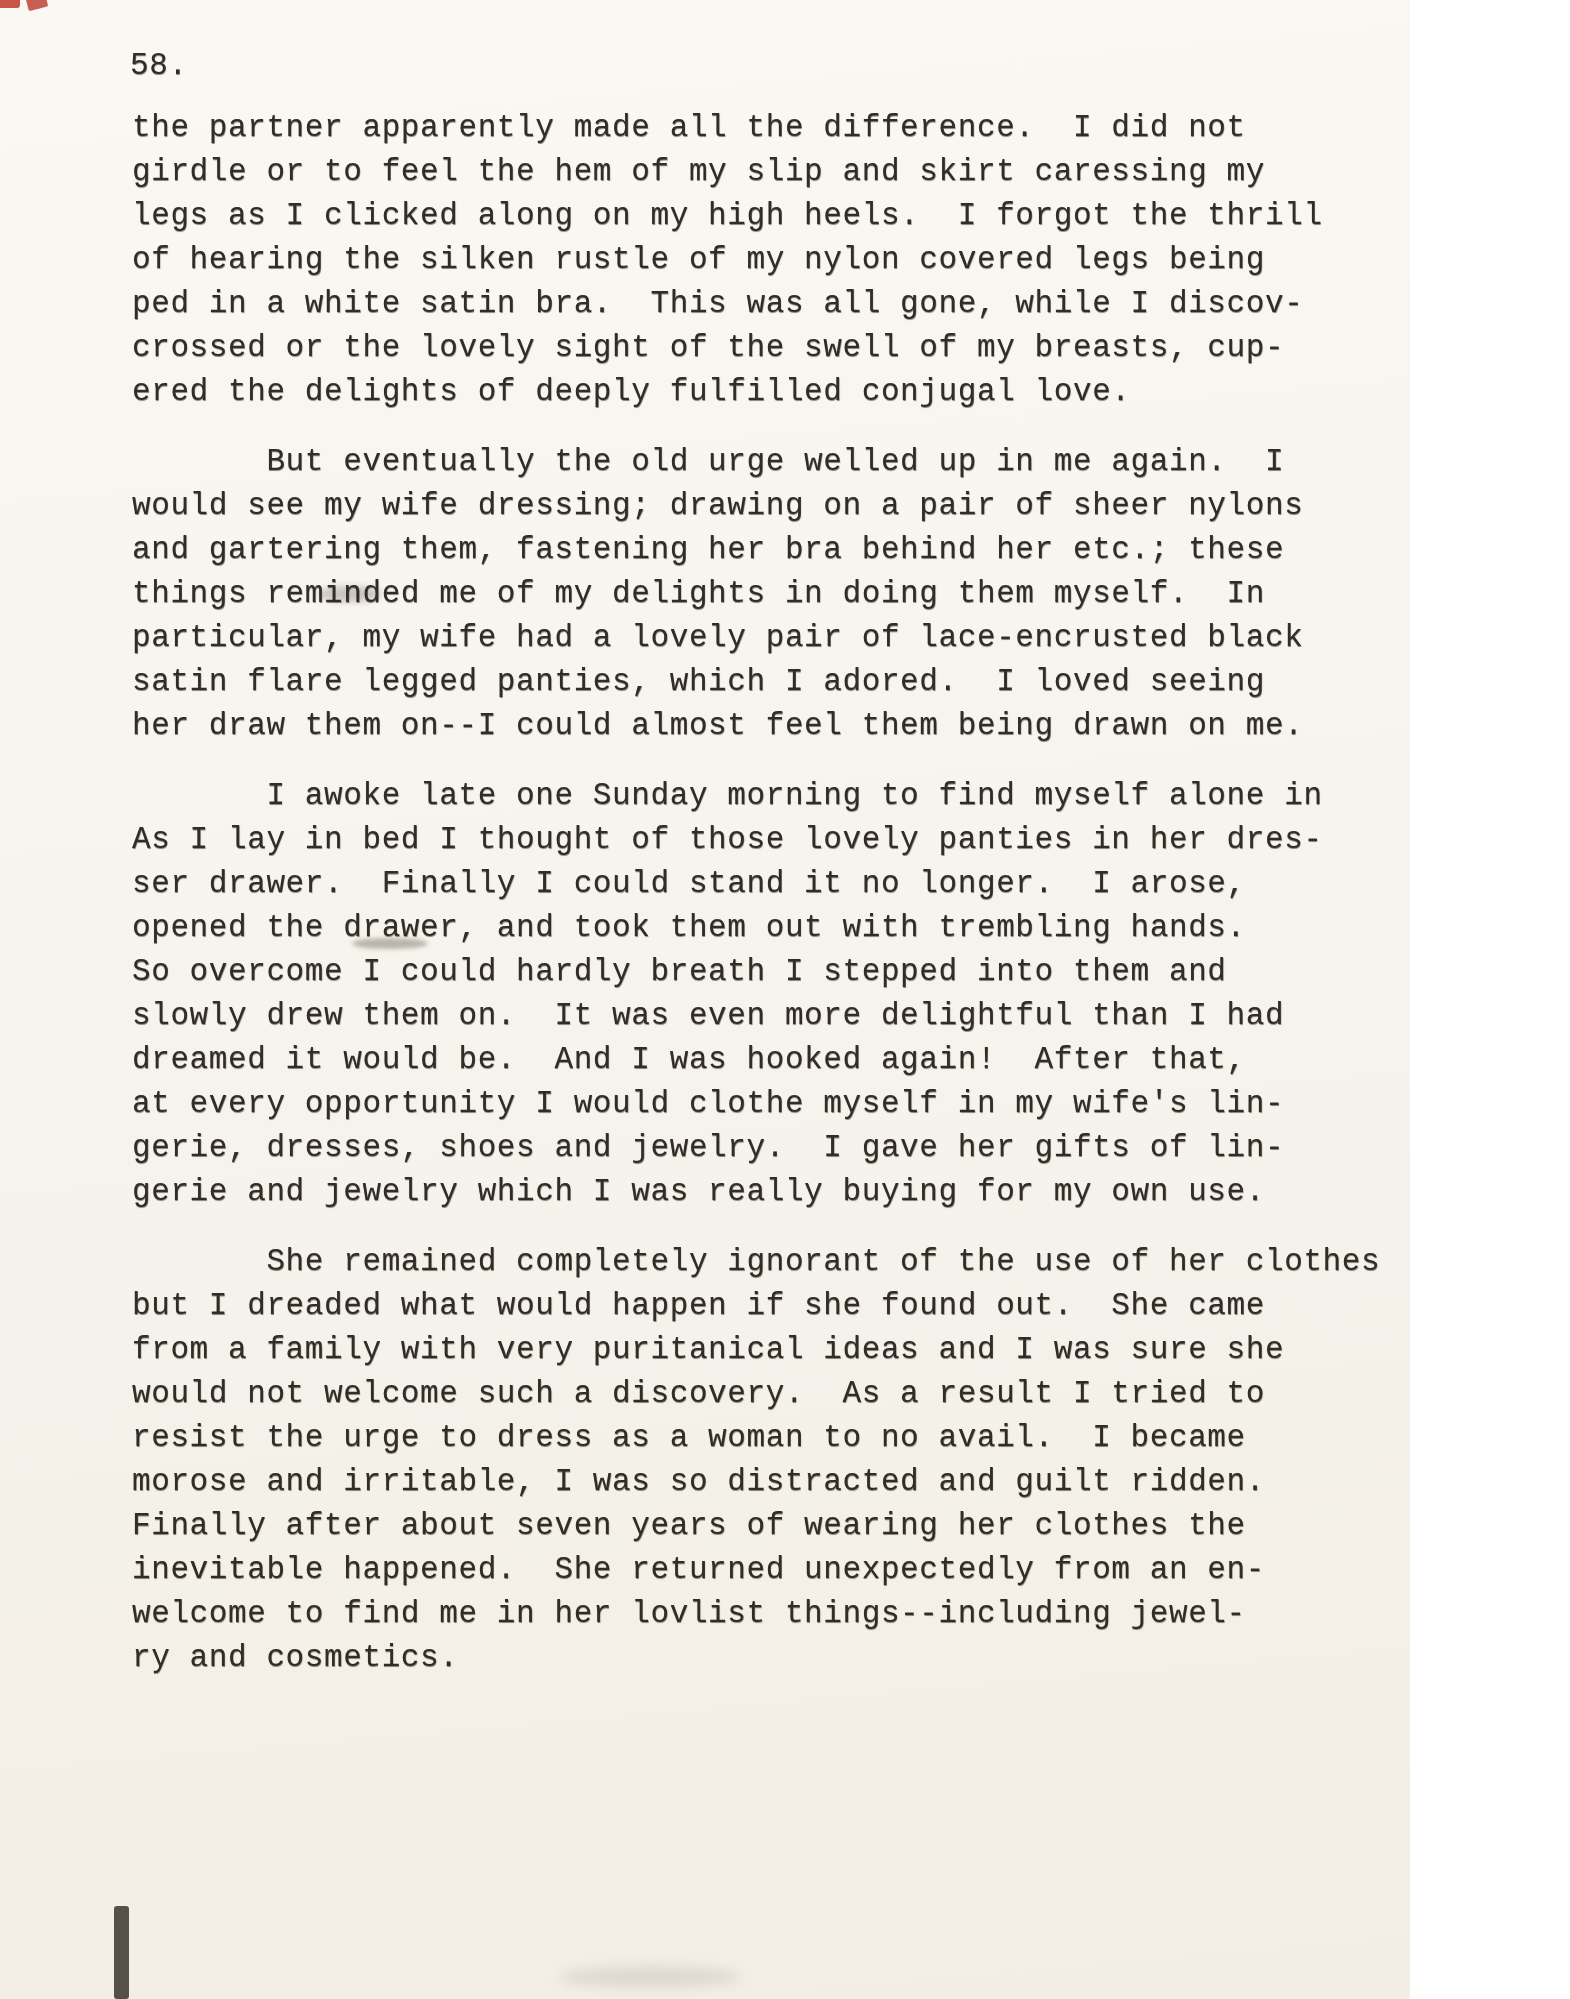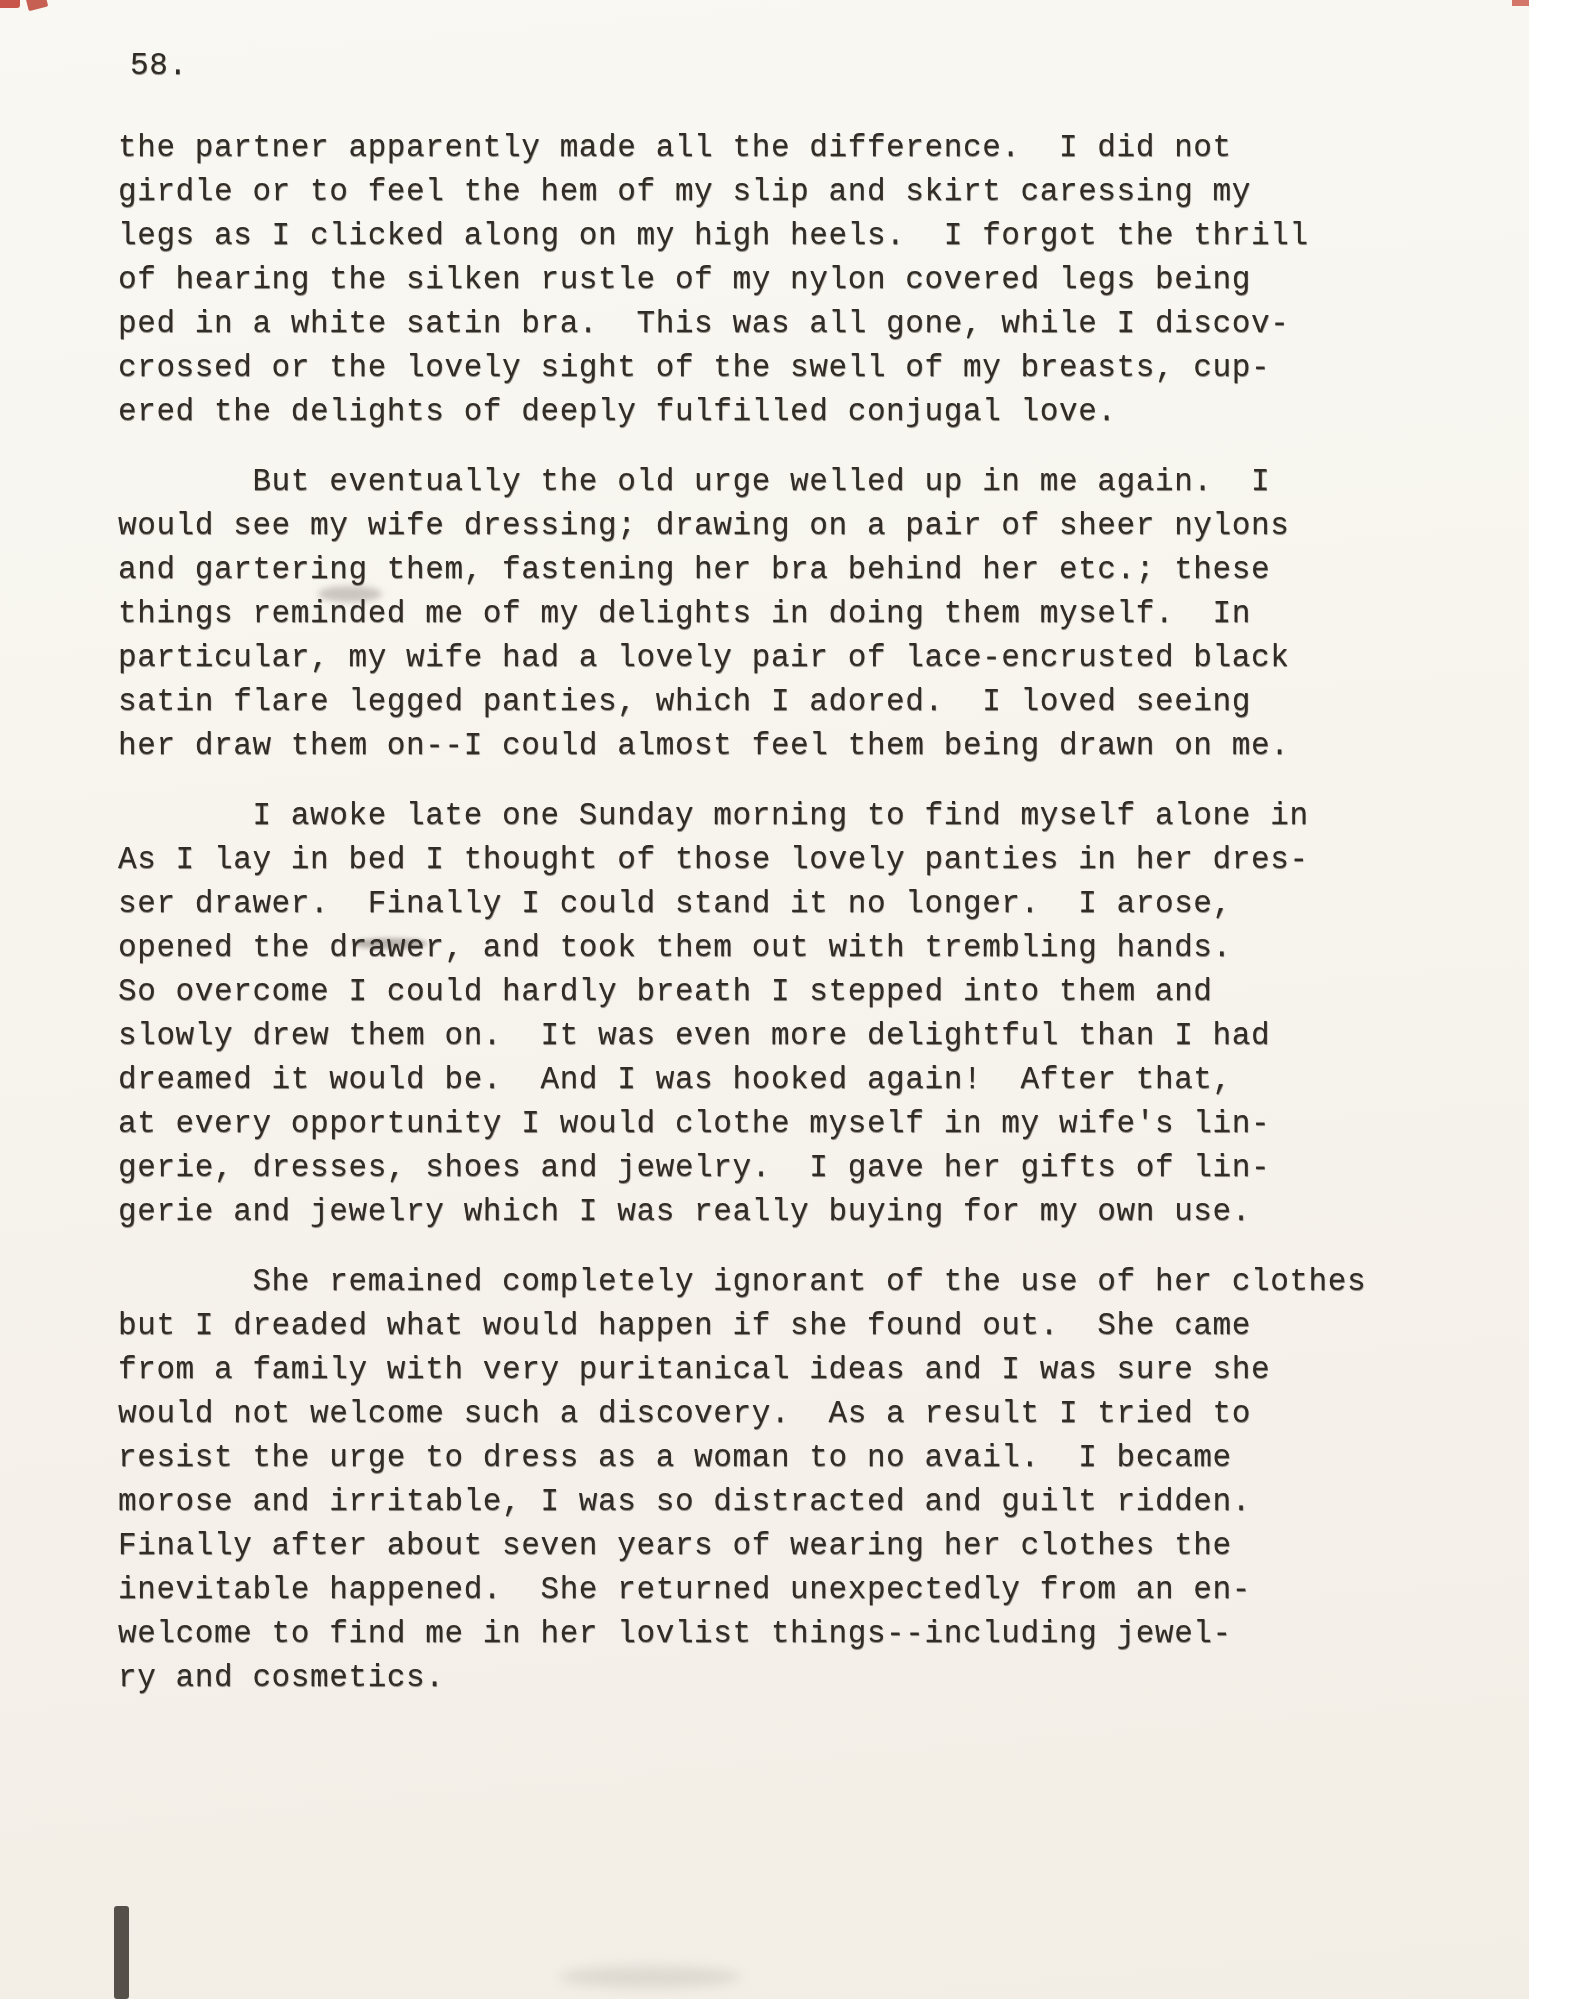--- a/index.html
+++ b/index.html
@@ -3,39 +3,38 @@
 <meta charset="utf-8">
 <style>
   html, body { margin: 0; padding: 0; }
   body {
     width: 1570px;
     height: 1999px;
     font-family: "Liberation Mono", "DejaVu Sans Mono", monospace;
   }
   .page {
     position: relative;
-    width: 1529px;
+    width: 1410px;
     height: 1999px;
     overflow: hidden;
     background: linear-gradient(175deg, #faf8f3 0%, #f6f3ec 55%, #f2eee6 100%);
     color: #312c26;
   }
   .page-number {
     position: absolute;
     left: 130px;
     top: 48px;
     font-size: 31px;
     letter-spacing: 0.6px;
     text-shadow: 0.4px 0.5px 0.7px rgba(45,40,33,0.55);
   }
   .body-text {
     position: absolute;
-    left: 118px;
+    left: 132px;
     top: 106px;
-    margin-top: 20px;
   }
   .paragraph { margin: 0 0 26px 0; }
   .line {
     white-space: pre;
     font-size: 31px;
     line-height: 44px;
     height: 44px;
     letter-spacing: 0.6px;
     text-shadow: 0.4px 0.5px 0.7px rgba(45,40,33,0.55);
   }

